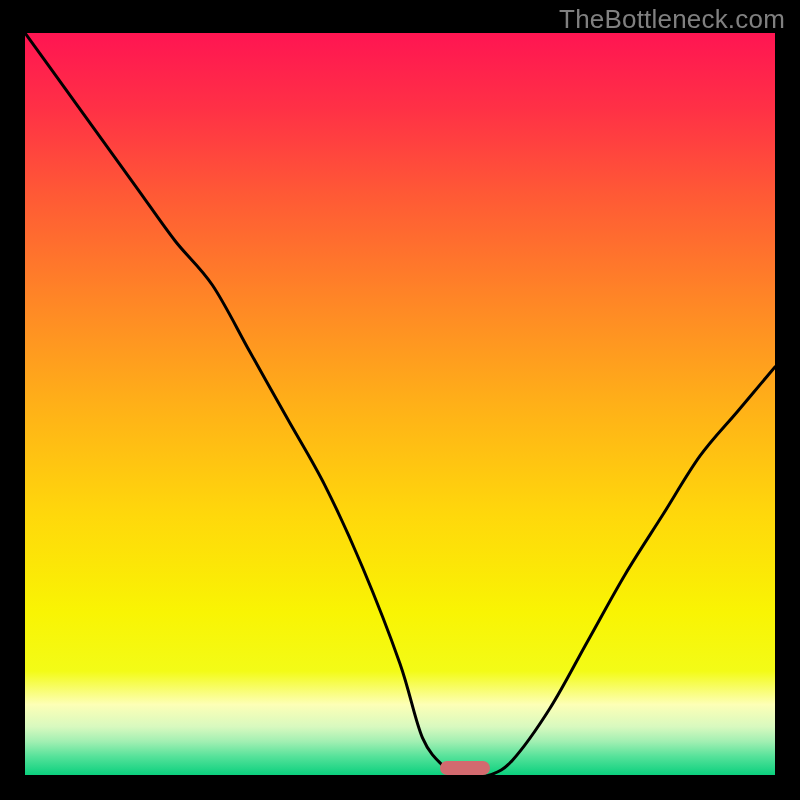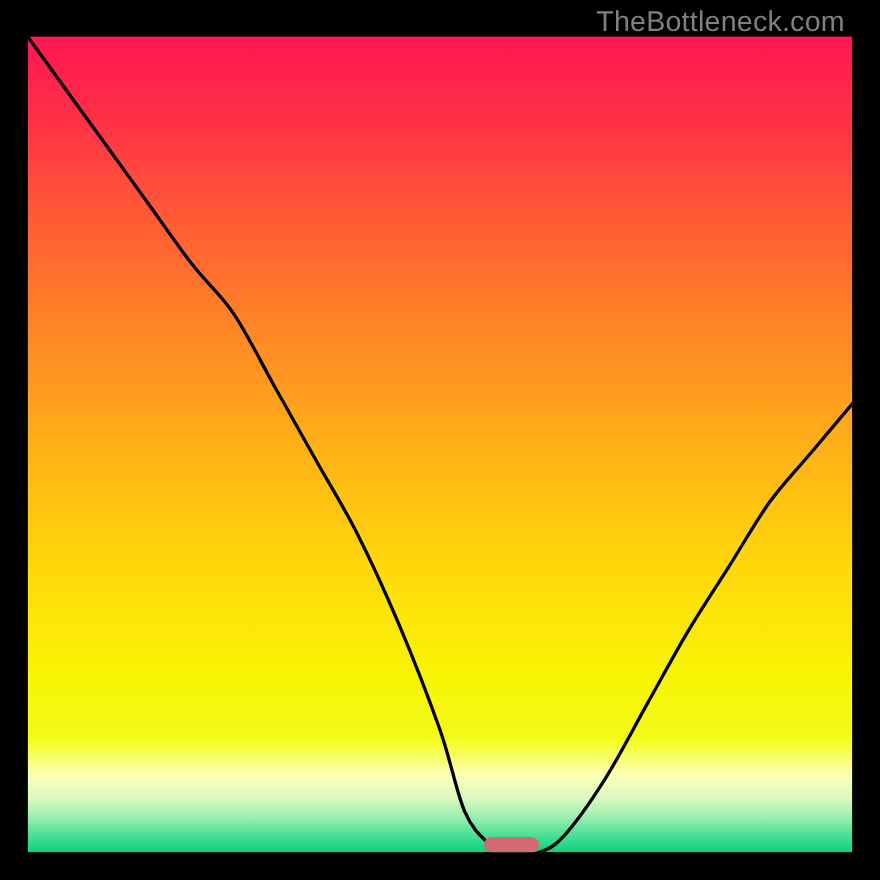--- a/index.html
+++ b/index.html
@@ -13,21 +13,21 @@
   }
   .frame {
     position: relative;
     width: 800px;
     height: 800px;
     background: #000;
   }
   .watermark {
     position: absolute;
     top: 4px;
-    right: 32px;
+    right: 15px;
     color: #808080;
     font-size: 26px;
     font-weight: 400;
     letter-spacing: 0.2px;
     z-index: 10;
     user-select: none;
   }
   .plot-area {
     position: absolute;
     left: 25px;

